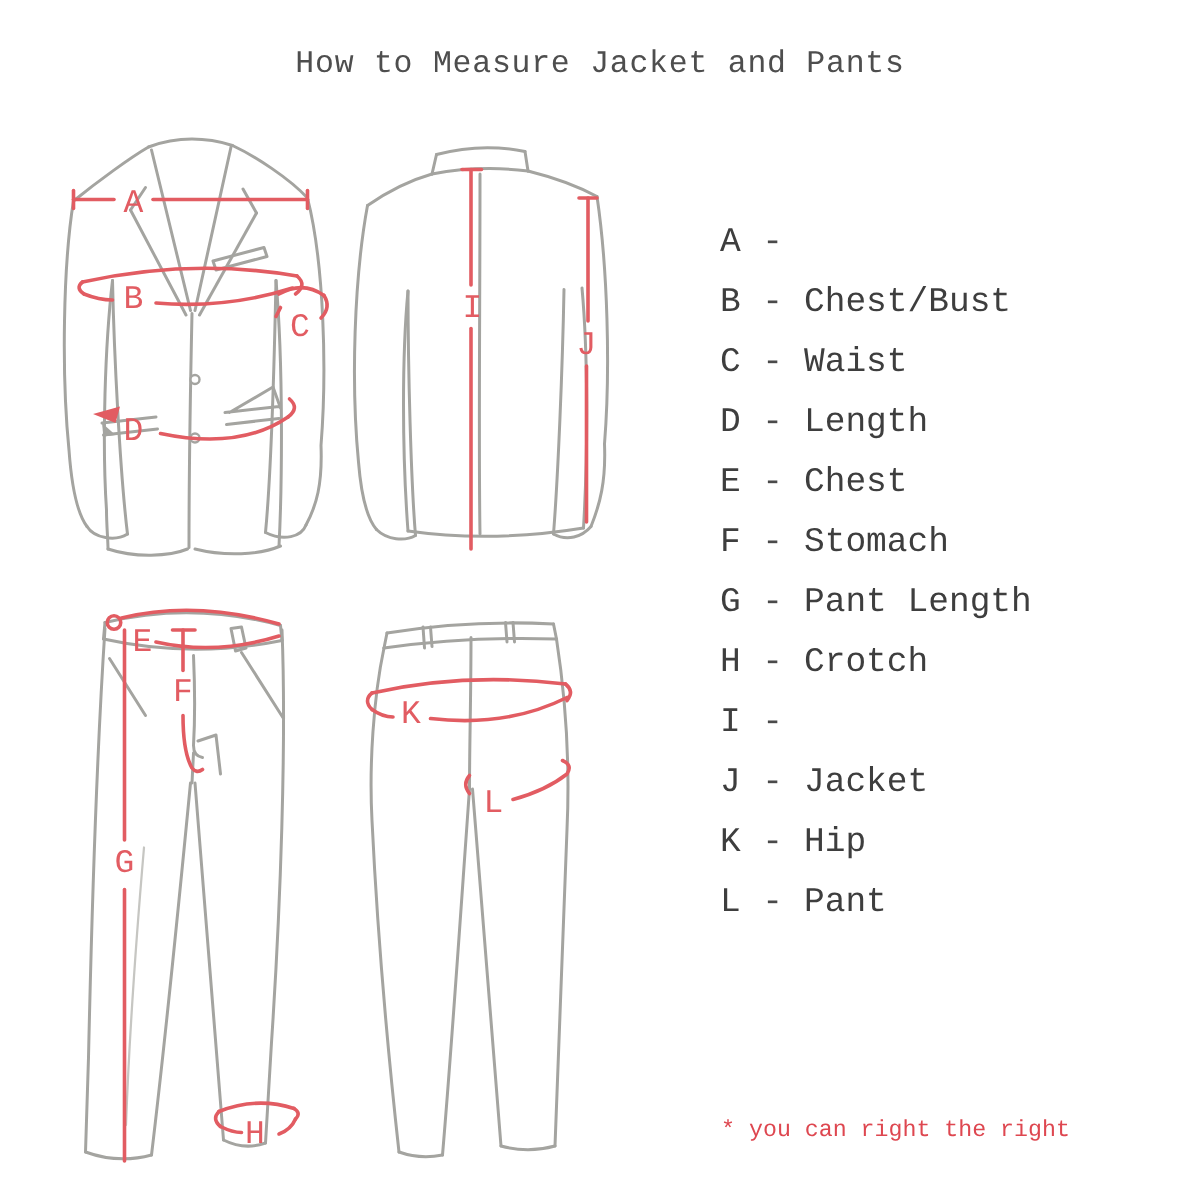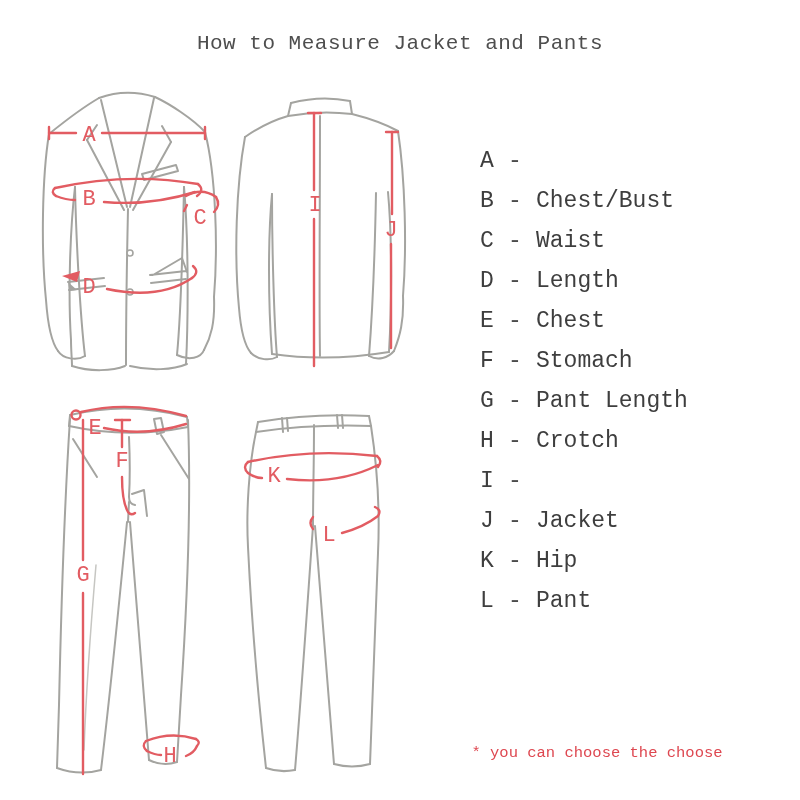--- a/index.html
+++ b/index.html
@@ -259,17 +259,17 @@
       <span class="legend-label">Hip</span>
     </div>
     <div class="legend-row">
       <span class="legend-key">L</span>
       <span class="legend-sep">-</span>
       <span class="legend-label">Pant</span>
     </div>
   </div>
 
   <div class="note">
-    <div>* you can choose the choose</div>
+    <div>* you can right the right</div>
     
   </div>
 
 </div>
 
 </body></html>

